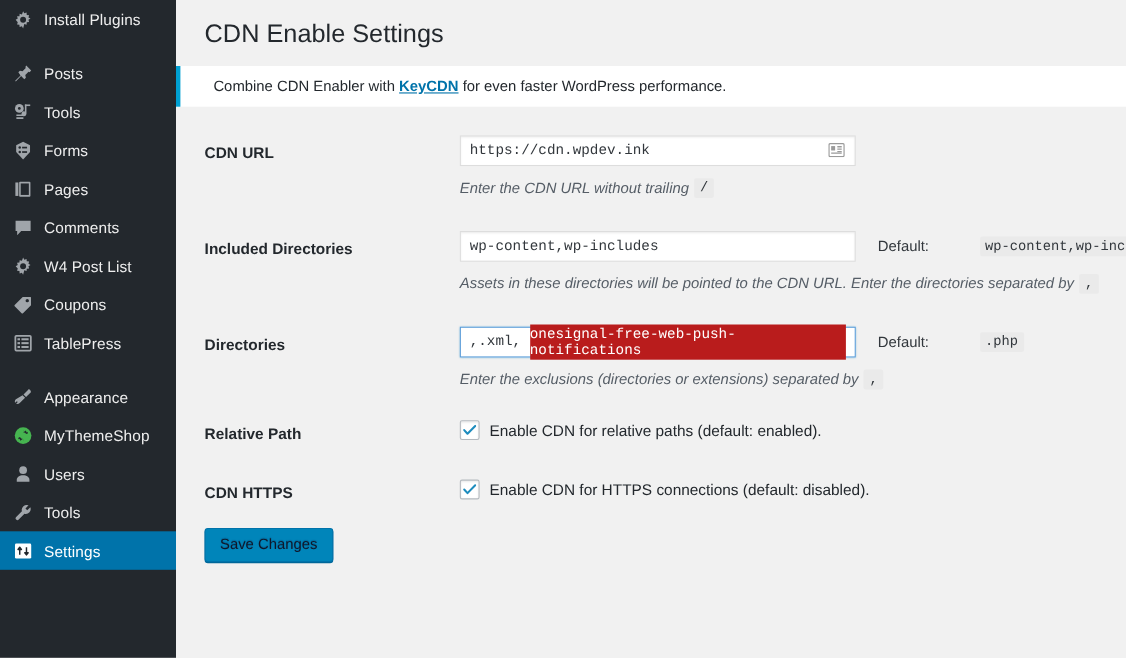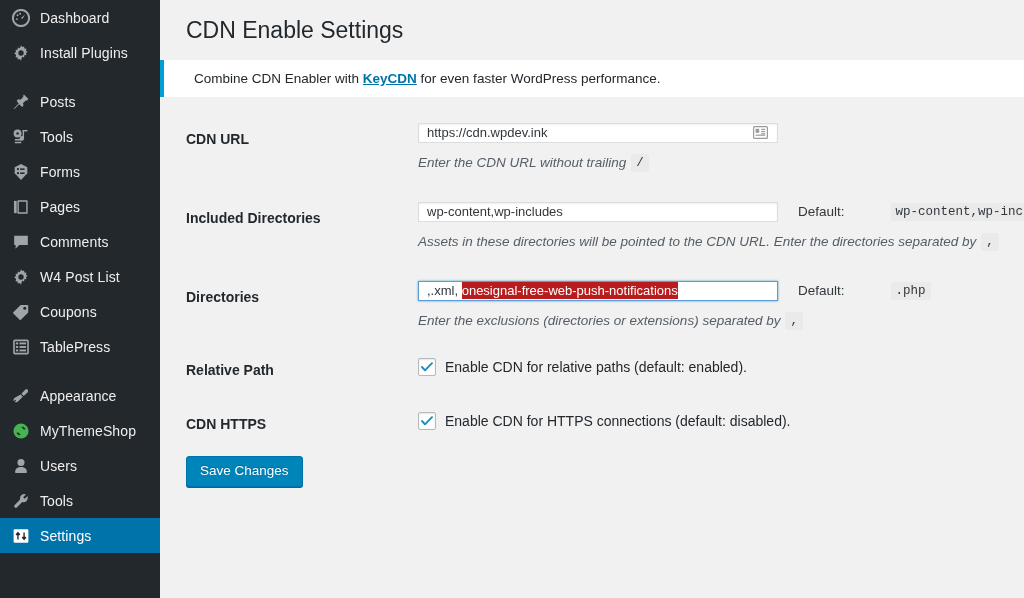--- a/index.html
+++ b/index.html
@@ -129,26 +129,26 @@
   }
   .row-field {
     flex: 1;
     padding-bottom: 0;
   }
   .field-line {
     display: flex;
     align-items: center;
   }
   .txtinput {
-    height: 20px;
+    height: 28px;
     border: 1px solid #ddd;
     background: #fff;
     box-shadow: inset 0 1px 2px rgba(0,0,0,0.07);
     border-radius: 0;
-    font-family: Liberation Sans, sans-serif;
+    font-family: Liberation Mono, monospace;
     font-size: 13px;
     color: #32373c;
     padding: 0 8px;
     display: flex;
     align-items: center;
     box-sizing: border-box;
     position: relative;
   }
   .txtinput.w-cdn { width: 360px; justify-content: space-between; }
   .txtinput.w-dirs { width: 360px; }
@@ -220,50 +220,38 @@
   .cb-text {
     font-size: 14px;
     color: #23282d;
   }
 
   .savebtn {
     display: inline-block;
     background: #0085ba;
     border: 1px solid #0073aa;
     border-radius: 3px;
-    color: #ffffff;
+    color: #0f172a;
     font-size: 13.5px;
     padding: 6px 13px 7px 13px;
     cursor: pointer;
     box-shadow: 0 1px 0 #006799;
     text-shadow: 0 -1px 1px #006799;
     line-height: 1.2;
   }
 
   .sp-24 { height: 24px; }
   .sp-30 { height: 30px; }
 </style>
 </head>
 <body>
 
 <div class="screen">
 
   <nav class="sidebar" id="sidebar">
-      <div class="menu-item">
-        <span class="mi-icon">
-          <svg width="18" height="18" viewBox="0 0 20 20">
-            <circle cx="10" cy="10" r="9" fill="none" stroke="currentColor" stroke-width="2.2"></circle>
-            <path d="M10 10 L14.5 6.2 L11.6 11z" fill="currentColor"></path>
-            <circle cx="6.2" cy="7" r="1.05" fill="currentColor"></circle>
-            <circle cx="5.4" cy="11.2" r="1.05" fill="currentColor"></circle>
-            <circle cx="9" cy="5.3" r="1.05" fill="currentColor"></circle>
-          </svg>
-        </span>
-        <span class="mi-label">Dashboard</span>
-      </div>
       <div class="menu-item">
         <span class="mi-icon">
           <svg width="18" height="18" viewBox="0 0 20 20">
             <path d="M10 1.3l1.2 2.1 2.3-.7.2 2.4 2.4.2-.7 2.3 2.1 1.2-2.1 1.2.7 2.3-2.4.2-.2 2.4-2.3-.7L10 18.7l-1.2-2.1-2.3.7-.2-2.4-2.4-.2.7-2.3L2.5 10l2.1-1.2-.7-2.3 2.4-.2.2-2.4 2.3.7z" fill="currentColor"></path>
             <circle cx="10" cy="10" r="3" fill="#23282d"></circle>
           </svg>
         </span>
         <span class="mi-label">Install Plugins</span>
       </div>
       <div class="menu-sep"></div>

